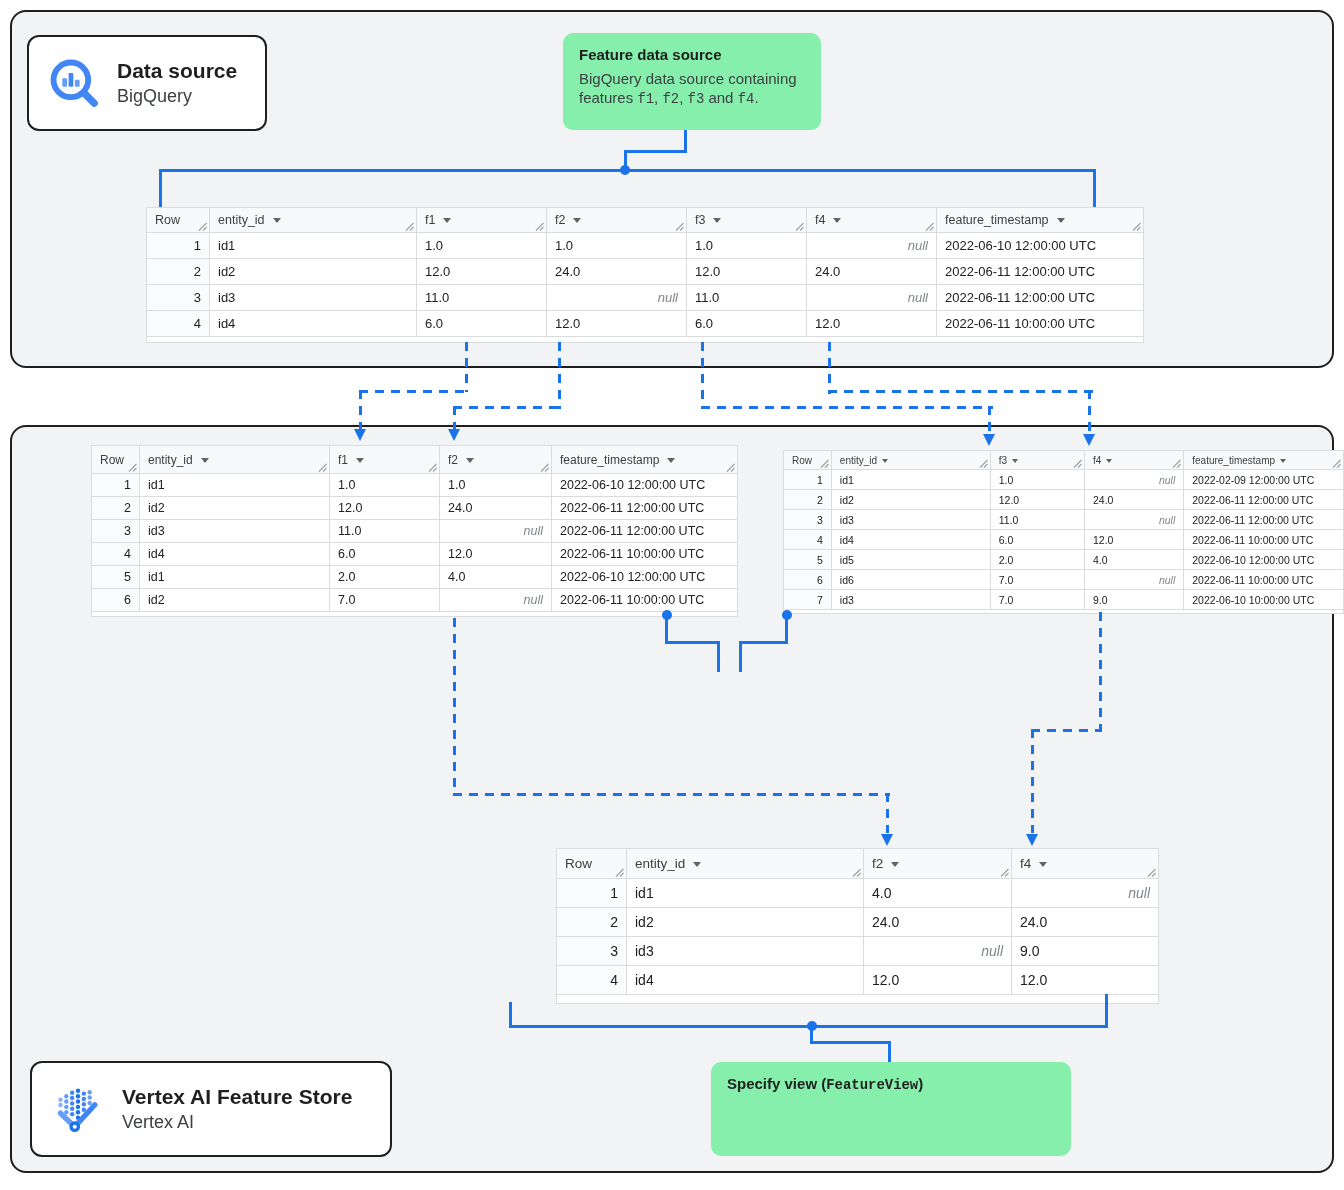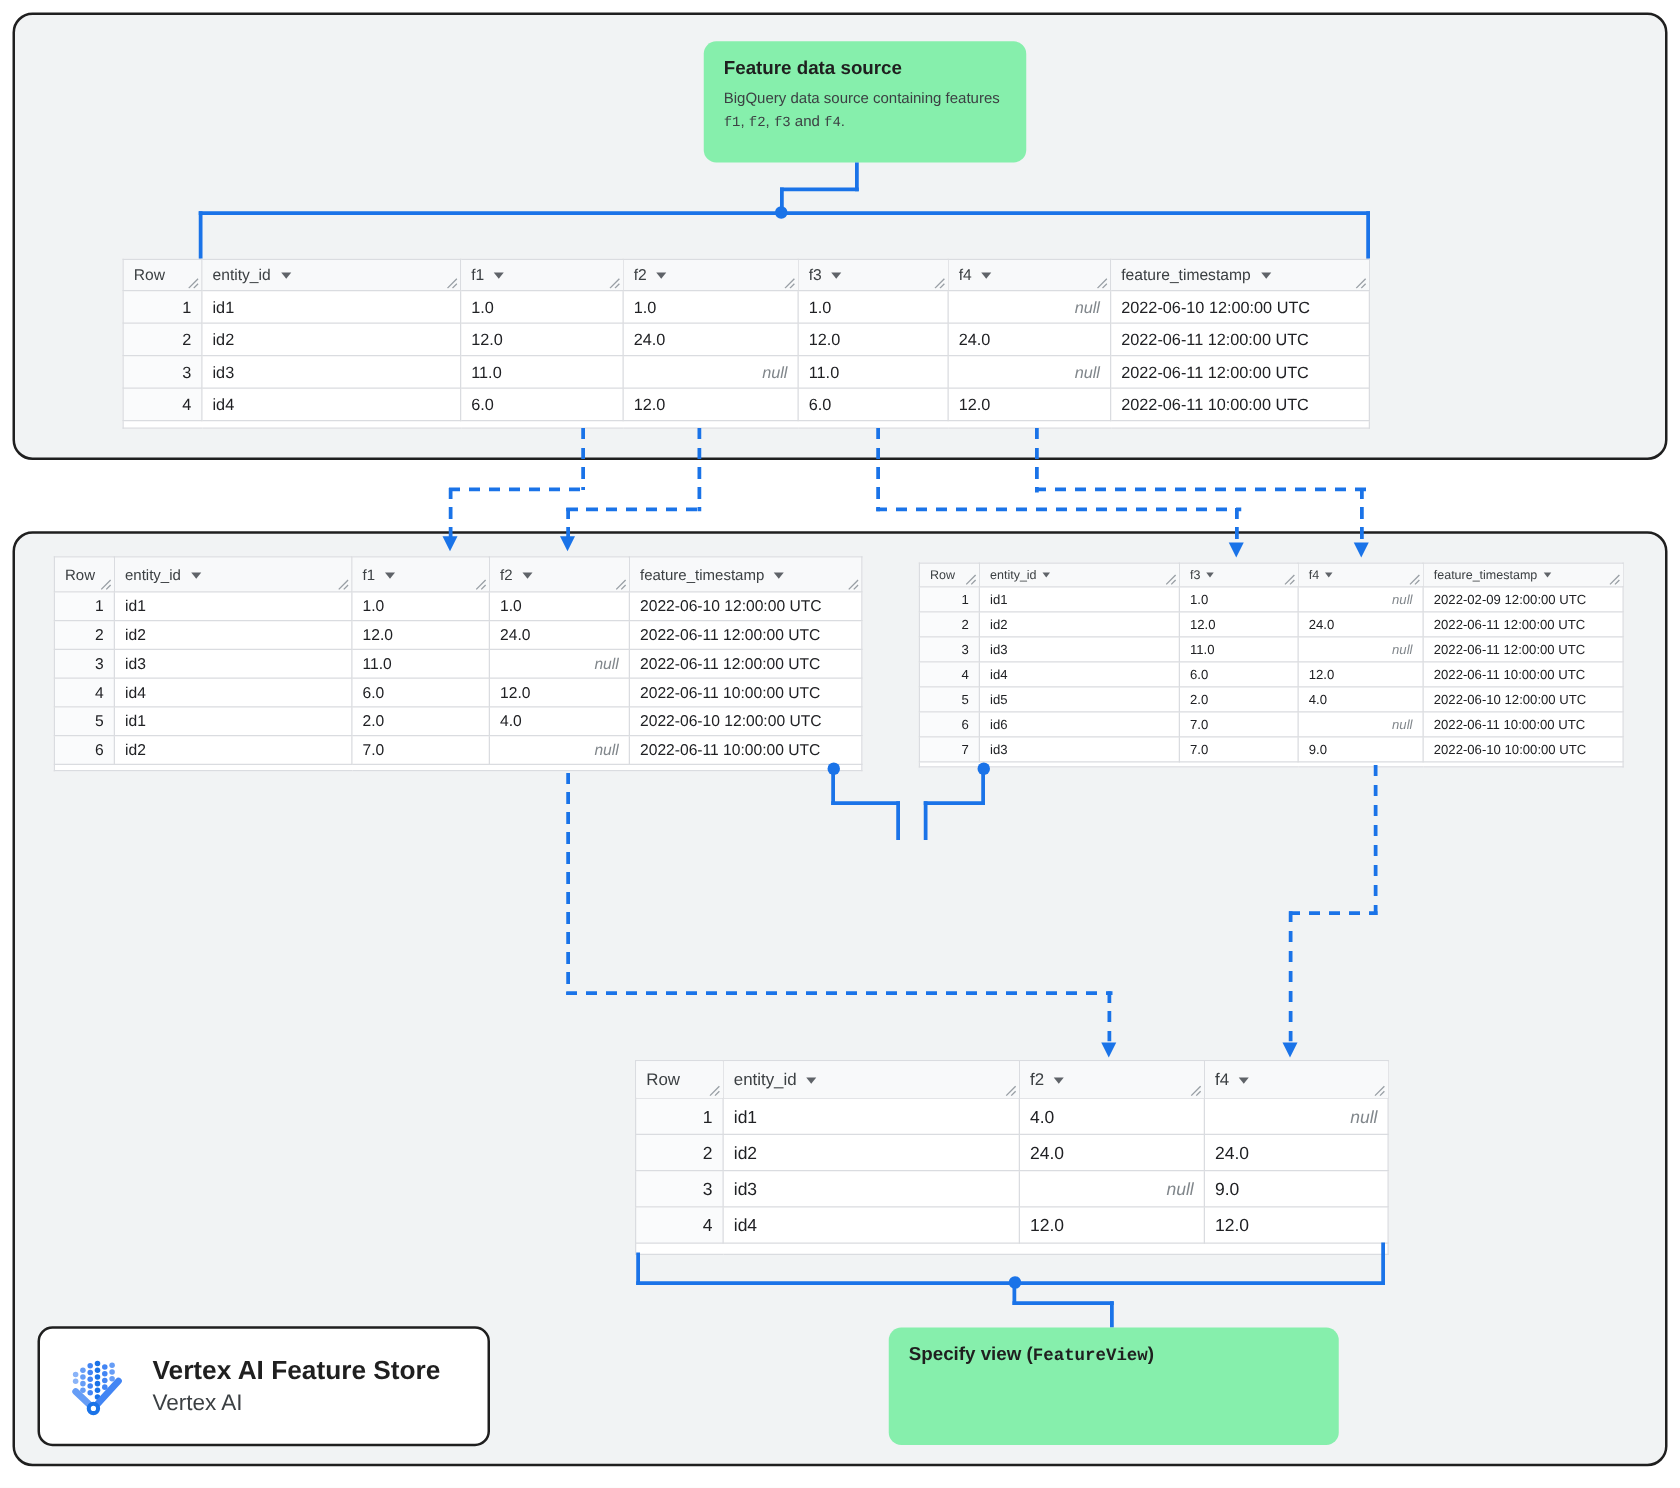--- a/index.html
+++ b/index.html
@@ -14,26 +14,26 @@
   #card-datasource{left:27px;top:35px;width:240px;height:96px;}
   #card-featurestore{left:30px;top:1061px;width:362px;height:96px;}
   .card .t1{font-size:21px;font-weight:bold;color:#1f1f1f;line-height:26px;}
   .card .t2{font-size:18px;color:#3c4043;line-height:24px;}
 
   .callout{position:absolute;background:#86efac;border-radius:10px;box-sizing:border-box;padding:13px 16px;}
   #callout-source{left:563px;top:33px;width:258px;height:97px;}
   #callout-groups{left:548px;top:672px;width:362px;height:96px;}
   #callout-view{left:711px;top:1062px;width:360px;height:94px;}
   .callout .ct{font-size:15px;font-weight:bold;margin-bottom:6px;color:#1f1f1f;}
-  .callout .cb{font-size:12px;line-height:19px;color:#3c4043;}
+  .callout .cb{font-size:15px;line-height:19px;color:#3c4043;}
   .mono{font-family:"Liberation Mono","DejaVu Sans Mono",monospace;font-size:0.93em;}
   .ct .mono{font-weight:bold;}
 
   
-  .bq{position:absolute;background:#14532d;}
+  .bq{position:absolute;background:#14532d;margin-left:48px;}
   table{border-collapse:collapse;table-layout:fixed;background:#fff;}
   th,td{border:1px solid #dadce0;box-sizing:border-box;padding:0 8px;overflow:hidden;white-space:nowrap;}
   th{position:relative;background:#f8f9fa;font-weight:normal;color:#3c4043;text-align:left;}
   td{color:#202124;}
   td.num,th.num{text-align:left;}
   td.rowcol{background:#fafbfc;text-align:right;color:#202124;}
   td.null{color:#80868b;font-style:italic;text-align:right;}
   tfoot td{background:#fff;border-top:1px solid #dadce0;}
   .caret{display:inline-block;width:0;height:0;border-left:4px solid transparent;border-right:4px solid transparent;
          border-top:5px solid #5f6368;margin-left:8px;vertical-align:middle;}
@@ -66,20 +66,35 @@
        border-top:12px solid #1a73e8;}
 </style>
 </head>
 <body>
 
 <div class="canvas">
 
   <div class="section" id="sec-top"></div>
   <div class="section" id="sec-bottom"></div>
 
+  <div class="card" id="card-datasource">
+    <span style="line-height:0;">
+      <svg width="54" height="54" viewBox="0 0 24 24">
+        <circle cx="10.6" cy="10.6" r="7.7" fill="#ffffff" stroke="#4285f4" stroke-width="2.6"></circle>
+        <rect x="6.8" y="9.9" width="2.1" height="3.8" rx="0.5" fill="#669df6"></rect>
+        <rect x="9.6" y="7.5" width="2.1" height="6.2" rx="0.5" fill="#4285f4"></rect>
+        <rect x="12.4" y="10.6" width="2.1" height="3.1" rx="0.5" fill="#669df6"></rect>
+        <path d="M16.4 16.4 L21 21" stroke="#4285f4" stroke-width="3.2" stroke-linecap="round"></path>
+      </svg>
+    </span>
+    <span>
+      <div class="t1">Data source</div>
+      <div class="t2">BigQuery</div>
+    </span>
+  </div>
 
   <div class="callout" id="callout-source">
     <div class="ct"><span>Feature data source</span></div>
     <div class="cb"><span>BigQuery data source containing features </span><span class="mono">f1</span><span>, </span><span class="mono">f2</span><span>, </span><span class="mono">f3</span><span> and </span><span class="mono">f4</span><span>.</span></div>
   </div>
 
   <div class="sln" style="left:684px;top:130px;width:3px;height:23px;"></div>
   <div class="sln" style="left:624px;top:150px;width:63px;height:3px;"></div>
   <div class="sln" style="left:624px;top:150px;width:3px;height:22px;"></div>
   <div class="dot" style="left:620px;top:165px;"></div>

